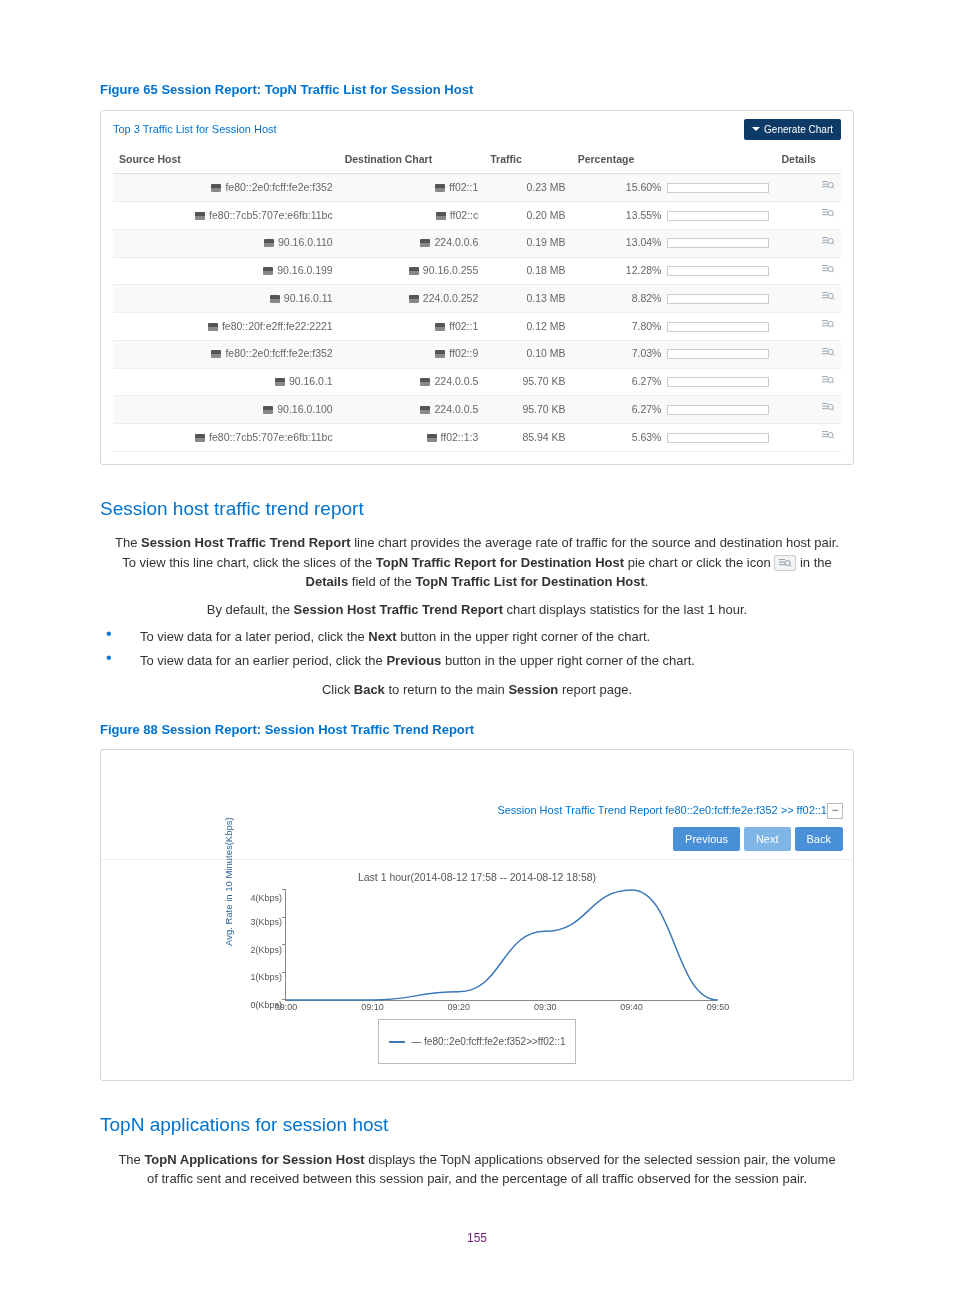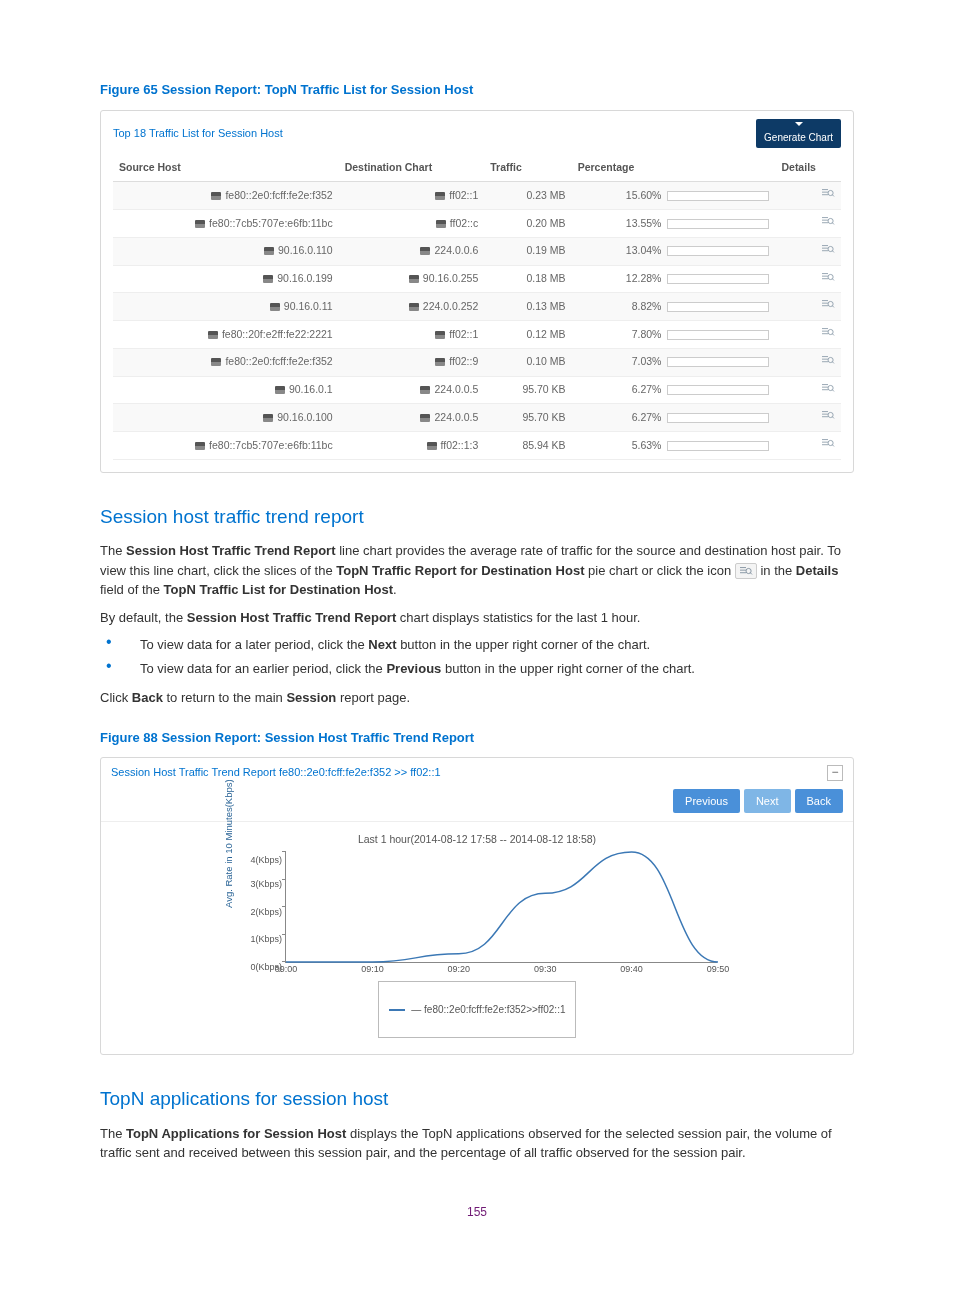--- a/index.html
+++ b/index.html
@@ -38,21 +38,20 @@
   }
   .gen-chart {
     background: #0d3a66;
     color: #fff;
     padding: 3px 8px;
     border-radius: 2px;
     font-size: 10px;
     display: flex;
     align-items: center;
     gap: 4px;
-    flex-direction: column;
   }
   .gen-chart .dot {
     width: 0; height: 0;
     border-left: 4px solid transparent;
     border-right: 4px solid transparent;
     border-top: 4px solid #fff;
   }
   table.traffic {
     width: 100%;
     border-collapse: collapse;
@@ -96,21 +95,21 @@
     height: 100%;
     background: #e07e3a;
   }
   .details-icon svg { width:14px; height:12px; }
   h2.section {
     color: #0073cf;
     font-weight: normal;
     font-size: 19px;
     margin: 30px 0 10px 0;
   }
-  p { margin: 8px 0; }
+  p { margin: 8px 12px; text-align: center; }
   b { font-weight: bold; color: #333; }
   ul.bullets { list-style: none; padding-left: 0; margin: 6px 0 10px 0;}
   ul.bullets li { position: relative; padding-left: 40px; margin: 4px 0;}
   ul.bullets li::before {
     content: "•";
     position: absolute;
     left: 6px;
     color: #0073cf;
     font-size: 16px;
     line-height: 14px;
@@ -127,23 +126,24 @@
   .inline-icon svg { width:14px; height:12px; }
   
   .trend-panel {
     border: 1px solid #d8d8d8;
     border-radius: 3px;
     margin-bottom: 30px;
     font-size: 11px;
   }
   .trend-head {
     display:flex;
-    justify-content:space-between;
+    justify-content:flex-end;
     align-items:center;
     padding: 6px 10px 4px 10px;
+    margin-top: 46px;
   }
   .trend-title { color:#0073cf; font-size:11px; }
   .trend-collapse {
     border:1px solid #bbb;
     width:14px; height:14px;
     text-align:center;
     line-height:12px;
     color:#666;
     font-size:12px;
   }
@@ -207,21 +207,21 @@
     transform:translateX(-50%);
   }
   .curve {
     stroke:#3b78b5;
     stroke-width:1.5;
     fill:none;
   }
   .legend-box {
     display:inline-block;
     border:1px solid #bbb;
-    padding:20px 10px;
+    padding:14px 10px;
     font-size:10px;
     color:#555;
     margin-top:18px;
   }
   .legend-line {
     display:inline-block;
     width:16px;
     height:2px;
     background:#3b78b5;
     vertical-align:middle;
@@ -229,21 +229,21 @@
   }
   .page-num { text-align:center; margin-top:40px; font-size:12px; color:#701a75;}
 </style>
 </head>
 <body>
 
 <div class="figure-title">Figure 65 Session Report: TopN Traffic List for Session Host</div>
 
 <div class="panel">
   <div class="panel-header">
-    <span class="panel-title">Top 18 Traffic List for Session Host</span>
+    <span class="panel-title">Top 3 Traffic List for Session Host</span>
     <span class="gen-chart">
       <span class="dot"></span>
       <span>Generate Chart</span>
     </span>
   </div>
   <table class="traffic">
     <thead>
       <tr>
         <th style="width:31%">Source Host</th>
         <th style="width:20%">Destination Chart</th>

